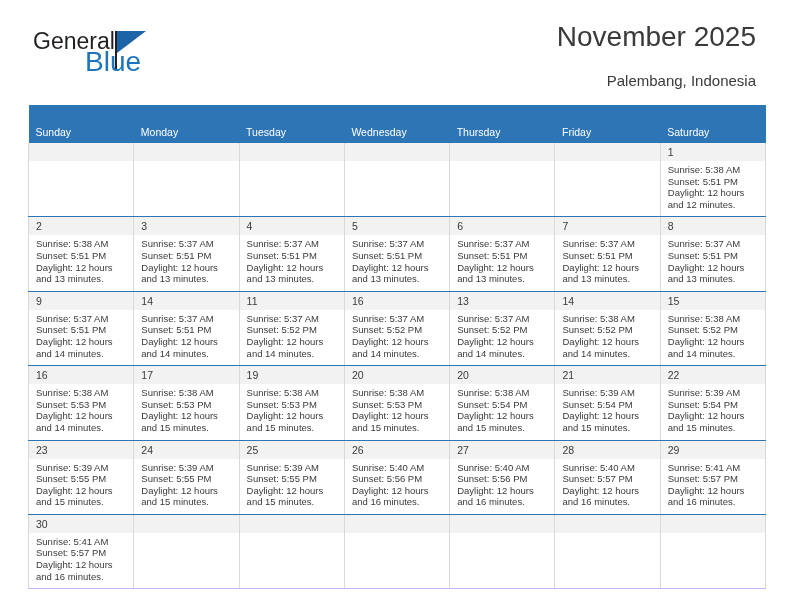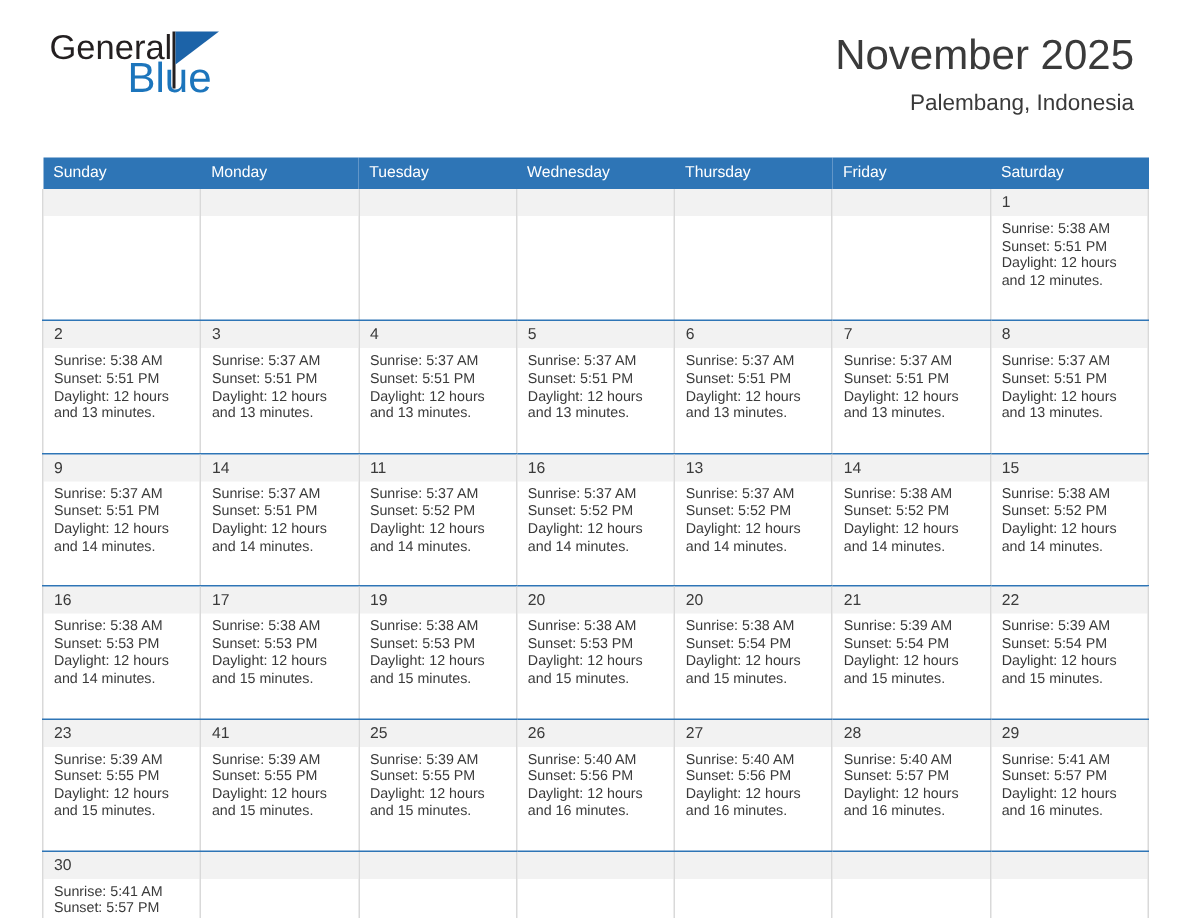--- a/index.html
+++ b/index.html
@@ -25,21 +25,21 @@
   .header {
     position: absolute;
     left: 0;
     top: 0;
     width: 792px;
     height: 104px;
   }
   .brand {
     position: absolute;
     left: 33px;
-    top: 18px;
+    top: 28px;
     width: 210px;
     height: 56px;
   }
   .brand-general {
     position: absolute;
     left: 0;
     top: 0;
     font-size: 23px;
     letter-spacing: 0px;
     color: #231f20;
@@ -80,21 +80,21 @@
     text-align: right;
   }
   .cal-title {
     font-size: 28px;
     font-weight: normal;
     color: #3a3a3a;
     line-height: 34px;
     white-space: nowrap;
   }
   .cal-subtitle {
-    margin-top: 6px;
+    margin-top: 18px;
     font-size: 15px;
     font-weight: normal;
     color: #3a3a3a;
     line-height: 18px;
     white-space: nowrap;
   }
 
   
   .calendar {
     position: absolute;
@@ -103,21 +103,21 @@
     width: 737px;
     border-collapse: collapse;
     table-layout: fixed;
   }
   .calendar th {
     background: #2e75b6;
     color: #ffffff;
     font-size: 10.5px;
     font-weight: normal;
     text-align: left;
-    padding: 4px 0 5px 7px;
+    padding: 21px 0 5px 7px;
     height: 10px;
     border: none;
   }
   .calendar td {
     vertical-align: top;
     padding: 0;
     border-left: 1px solid #d9d9d9;
     border-right: 1px solid #d9d9d9;
     border-bottom: 1px solid #2e75b6;
     border-top: none;
@@ -131,21 +131,21 @@
   .daynum {
     display: block;
     background: #f2f2f2;
     font-size: 10.5px;
     color: #3a3a3a;
     padding: 4px 0 3px 7px;
     line-height: 11px;
     min-height: 11px;
   }
   .dayinfo {
-    padding: 3px 5px 20px 7px;
+    padding: 3px 5px 6px 7px;
     font-size: 9.5px;
     line-height: 11.6px;
     color: #3a3a3a;
   }
   .dayinfo div { white-space: normal; }
   .cell-empty .daynum { background: #f2f2f2; }
   .cell-empty .dayinfo { min-height: 1px; }
 </style>
 </head>
 <body>
@@ -459,21 +459,21 @@
         <td>
             <span class="daynum">23</span>
             <div class="dayinfo">
               <div>Sunrise: 5:39 AM</div>
               <div>Sunset: 5:55 PM</div>
               <div>Daylight: 12 hours</div>
               <div>and 15 minutes.</div>
             </div>
           </td>
         <td>
-            <span class="daynum">41</span>
+            <span class="daynum">24</span>
             <div class="dayinfo">
               <div>Sunrise: 5:39 AM</div>
               <div>Sunset: 5:55 PM</div>
               <div>Daylight: 12 hours</div>
               <div>and 15 minutes.</div>
             </div>
           </td>
         <td>
             <span class="daynum">25</span>
             <div class="dayinfo">

